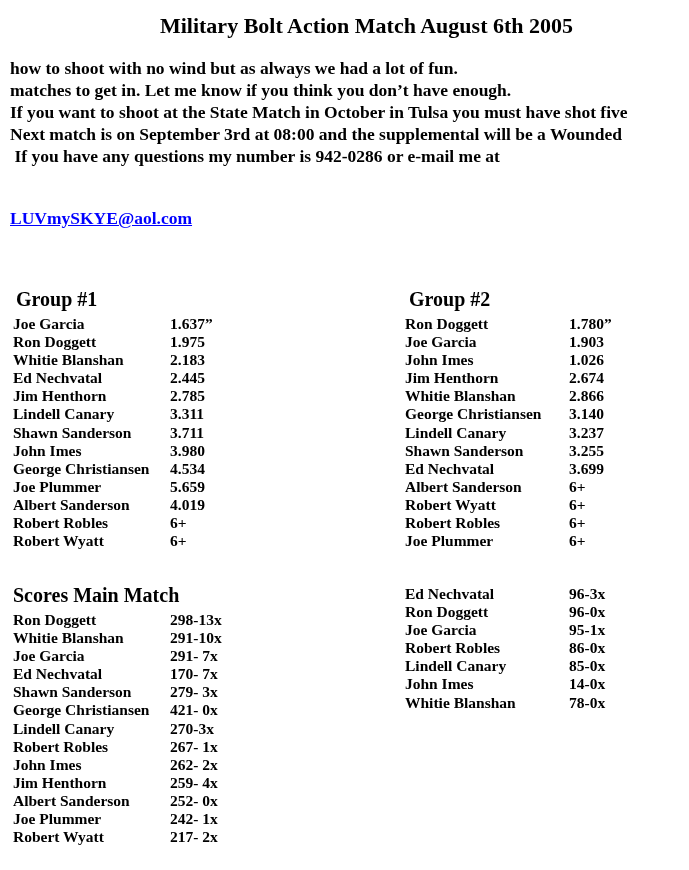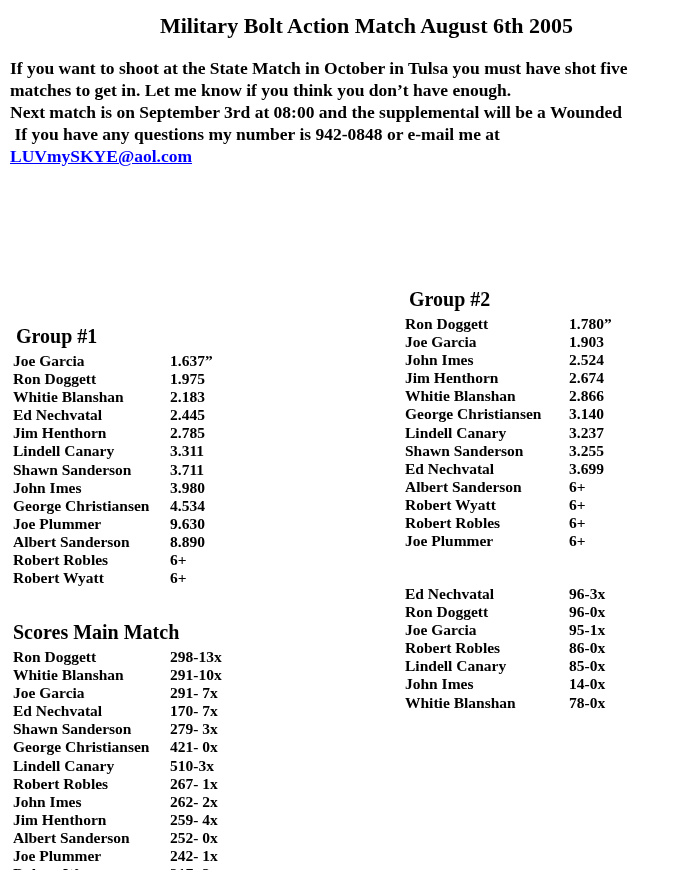--- a/index.html
+++ b/index.html
@@ -28,57 +28,58 @@
     top: 57px;
     left: 10px;
     width: 672px;
     font-size: 17.5px;
   }
   .intro-line {
     white-space: pre;
     height: 22px;
     line-height: 22px;
   }
-  .email-line { height: 22px; line-height: 22px; }
+  .email-line { height: 22px; line-height: 22px; margin-top: 40px; }
   .email-link {
     color: #0000ff;
     text-decoration: underline;
     cursor: pointer;
   }
   .section { position: absolute; font-size: 15.5px; }
   .section-title {
     margin: 0 0 5px 0;
     font-size: 20px;
     line-height: 21px;
     font-weight: bold;
   }
   .rows .row { display: flex; height: 18.1px; line-height: 18.1px; }
   .rows .cell-name { white-space: pre; }
   .rows .cell-score { white-space: pre; }
-  #sec-group1, #sec-scores-main { left: 13px; width: 350px; margin-top: 37px; }
+  #sec-group1, #sec-scores-main { left: 13px; width: 350px; }
   #sec-group2, #sec-rapid-fire { left: 405px; width: 260px; }
   #sec-group1 .cell-name, #sec-scores-main .cell-name { width: 157px; }
   #sec-group2 .cell-name, #sec-rapid-fire .cell-name { width: 164px; }
   #sec-group1, #sec-group2 { top: 289px; }
   #sec-scores-main, #sec-rapid-fire { top: 585px; }
   #sec-group1 .section-title { padding-left: 3px; }
   #sec-group2 .section-title { padding-left: 4px; }
 </style>
 </head>
 <body>
 
 <div class="page">
 
   <div class="title">Military Bolt Action Match August 6th 2005</div>
 
   <div class="intro">
+    <div class="intro-line">how to shoot with no wind but as always we had a lot of fun.</div>
+    <div class="intro-line">matches to get in. Let me know if you think you don’t have enough.</div>
     <div class="intro-line">If you want to shoot at the State Match in October in Tulsa you must have shot five</div>
-    <div class="intro-line">matches to get in. Let me know if you think you don’t have enough.</div>
     <div class="intro-line">Next match is on September 3rd at 08:00 and the supplemental will be a Wounded</div>
-    <div class="intro-line"> If you have any questions my number is 942-0848 or e-mail me at</div>
+    <div class="intro-line"> If you have any questions my number is 942-0286 or e-mail me at</div>
     <div class="email-line"><a class="email-link">LUVmySKYE@aol.com</a></div>
   </div>
 
   <div class="section" id="sec-group1">
     <h2 class="section-title">Group #1</h2>
     <div class="rows">
         <div class="row">
           <span class="cell-name">Joe Garcia</span>
           <span class="cell-score">1.637”</span>
         </div>
@@ -109,25 +110,25 @@
         <div class="row">
           <span class="cell-name">John Imes</span>
           <span class="cell-score">3.980</span>
         </div>
         <div class="row">
           <span class="cell-name">George Christiansen</span>
           <span class="cell-score">4.534</span>
         </div>
         <div class="row">
           <span class="cell-name">Joe Plummer</span>
-          <span class="cell-score">9.630</span>
+          <span class="cell-score">5.659</span>
         </div>
         <div class="row">
           <span class="cell-name">Albert Sanderson</span>
-          <span class="cell-score">8.890</span>
+          <span class="cell-score">4.019</span>
         </div>
         <div class="row">
           <span class="cell-name">Robert Robles</span>
           <span class="cell-score">6+</span>
         </div>
         <div class="row">
           <span class="cell-name">Robert Wyatt</span>
           <span class="cell-score">6+</span>
         </div>
       </div>
@@ -139,21 +140,21 @@
         <div class="row">
           <span class="cell-name">Ron Doggett</span>
           <span class="cell-score">1.780”</span>
         </div>
         <div class="row">
           <span class="cell-name">Joe Garcia</span>
           <span class="cell-score">1.903</span>
         </div>
         <div class="row">
           <span class="cell-name">John Imes</span>
-          <span class="cell-score">2.524</span>
+          <span class="cell-score">1.026</span>
         </div>
         <div class="row">
           <span class="cell-name">Jim Henthorn</span>
           <span class="cell-score">2.674</span>
         </div>
         <div class="row">
           <span class="cell-name">Whitie Blanshan</span>
           <span class="cell-score">2.866</span>
         </div>
         <div class="row">
@@ -213,21 +214,21 @@
         <div class="row">
           <span class="cell-name">Shawn Sanderson</span>
           <span class="cell-score">279- 3x</span>
         </div>
         <div class="row">
           <span class="cell-name">George Christiansen</span>
           <span class="cell-score">421- 0x</span>
         </div>
         <div class="row">
           <span class="cell-name">Lindell Canary</span>
-          <span class="cell-score">510-3x</span>
+          <span class="cell-score">270-3x</span>
         </div>
         <div class="row">
           <span class="cell-name">Robert Robles</span>
           <span class="cell-score">267- 1x</span>
         </div>
         <div class="row">
           <span class="cell-name">John Imes</span>
           <span class="cell-score">262- 2x</span>
         </div>
         <div class="row">

